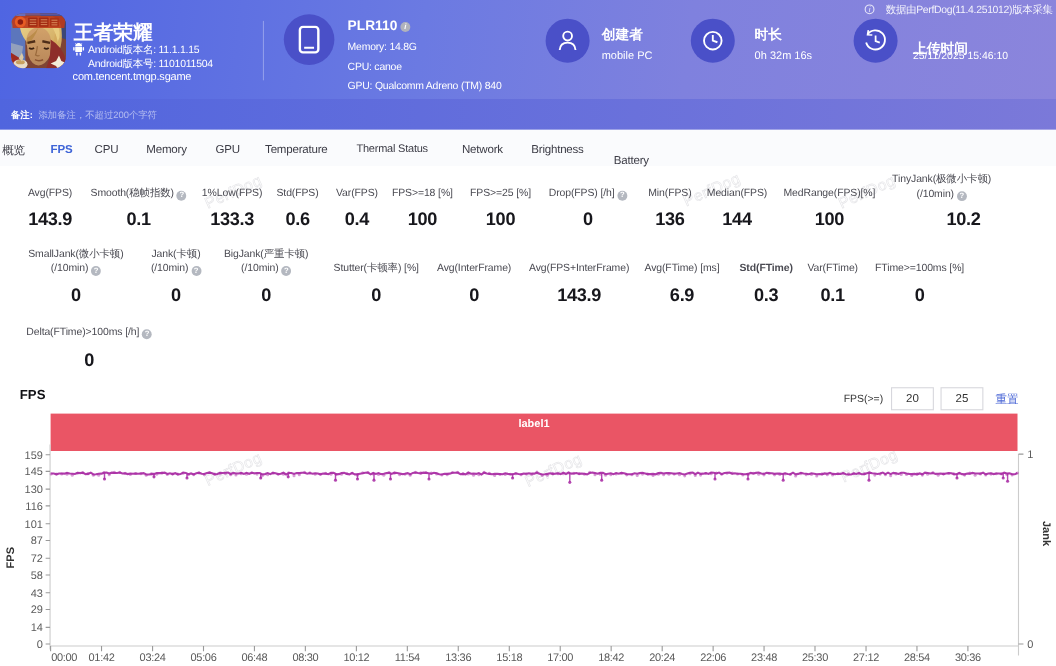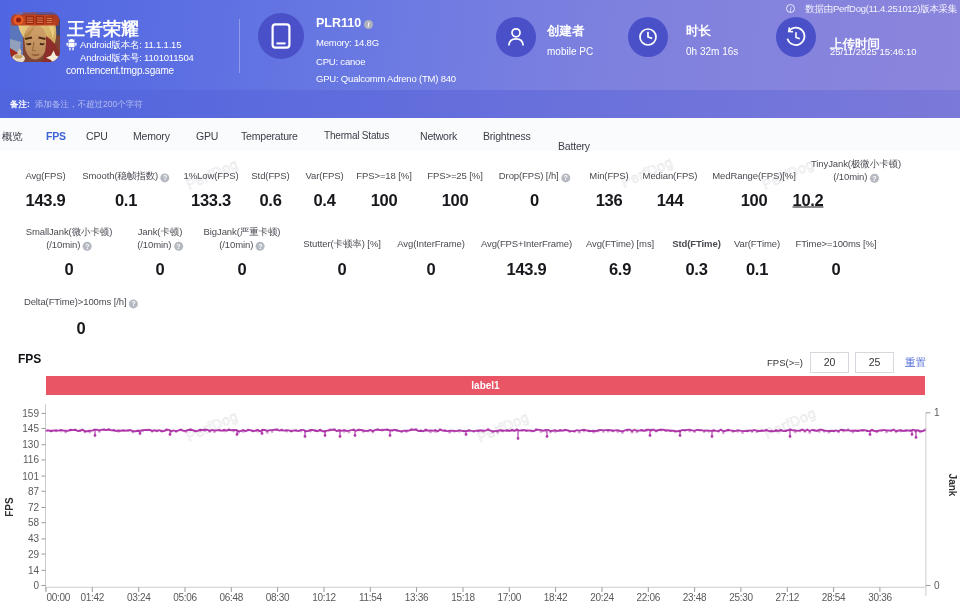--- a/index.html
+++ b/index.html
@@ -161,21 +161,21 @@
   <div class="sval" style="left:455px;top:199.5px;">100</div>
   <div class="slabel" style="left:534.5px;top:175.6px;">Drop(FPS) [/h] <span class="qm">?</span></div>
   <div class="sval" style="left:534.5px;top:199.5px;">0</div>
   <div class="slabel" style="left:609px;top:175.6px;">Min(FPS)</div>
   <div class="sval" style="left:609px;top:199.5px;">136</div>
   <div class="slabel" style="left:670px;top:175.6px;">Median(FPS)</div>
   <div class="sval" style="left:670px;top:199.5px;">144</div>
   <div class="slabel" style="left:754px;top:175.6px;">MedRange(FPS)[%]</div>
   <div class="sval" style="left:754px;top:199.5px;">100</div>
   <div class="slabel" style="left:856px;top:170.0px;">TinyJank(极微小卡顿)<br>(/10min) <span class="qm">?</span></div>
-  <div class="sval" style="left:808px;top:199.5px;text-decoration:underline;">10.2</div>
+  <div class="sval" style="left:876px;top:199.5px;">10.2</div>
   <div class="slabel" style="left:69px;top:238.1px;">SmallJank(微小卡顿)<br>(/10min) <span class="qm">?</span></div>
   <div class="sval" style="left:69px;top:269px;">0</div>
   <div class="slabel" style="left:160px;top:238.1px;">Jank(卡顿)<br>(/10min) <span class="qm">?</span></div>
   <div class="sval" style="left:160px;top:269px;">0</div>
   <div class="slabel" style="left:242px;top:238.1px;">BigJank(严重卡顿)<br>(/10min) <span class="qm">?</span></div>
   <div class="sval" style="left:242px;top:269px;">0</div>
   <div class="slabel" style="left:342px;top:244px;">Stutter(卡顿率) [%]</div>
   <div class="sval" style="left:342px;top:269px;">0</div>
   <div class="slabel" style="left:431px;top:244px;">Avg(InterFrame)</div>
   <div class="sval" style="left:431px;top:269px;">0</div>
@@ -189,21 +189,21 @@
   <div class="sval" style="left:757px;top:269px;">0.1</div>
   <div class="slabel" style="left:836px;top:244px;">FTime&gt;=100ms [%]</div>
   <div class="sval" style="left:836px;top:269px;">0</div>
   <div class="slabel" style="left:81px;top:302px;">Delta(FTime)&gt;100ms [/h] <span class="qm">?</span></div>
   <div class="sval" style="left:81px;top:327.5px;">0</div>
   <div class="abs" style="left:18px;top:352px;font-size:12px;font-weight:bold;color:#101014;">FPS</div>
   <div class="abs" style="left:767px;top:357px;font-size:9.5px;color:#333;">FPS(&gt;=)</div>
   <div class="inpbox" style="left:810px;">20</div>
   <div class="inpbox" style="left:855px;">25</div>
   <div class="abs" style="left:905px;top:356px;font-size:10.5px;color:#4a66d6;">重置</div>
-  <div class="abs" style="left:46px;top:376px;width:879px;height:19px;background:#ea5565;">
+  <div class="abs" style="left:46px;top:376px;width:879px;height:34px;background:#ea5565;">
     <div style="position:absolute;width:100%;text-align:center;top:4px;font-size:10px;font-weight:bold;color:#fff;">label1</div>
   </div>
   <svg class="abs" style="left:0;top:395px;" width="960" height="210" viewBox="0 0 960 210">
   <line x1="45.5" y1="9" x2="45.5" y2="195.5" stroke="#ccc" stroke-width="1"></line>
   <line x1="925.9" y1="17.8" x2="925.9" y2="201" stroke="#ccc" stroke-width="1"></line>
   <line x1="45.5" y1="192.3" x2="925.9" y2="192.3" stroke="#ccc" stroke-width="1"></line>
   <line x1="41.5" y1="190.5" x2="45.5" y2="190.5" stroke="#999" stroke-width="1"></line>
   <text x="39.0" y="194.0" font-size="10" fill="#5a5a5a" text-anchor="end">0</text>
   <line x1="41.5" y1="175.3" x2="45.5" y2="175.3" stroke="#999" stroke-width="1"></line>
   <text x="39.0" y="178.8" font-size="10" fill="#5a5a5a" text-anchor="end">14</text>

